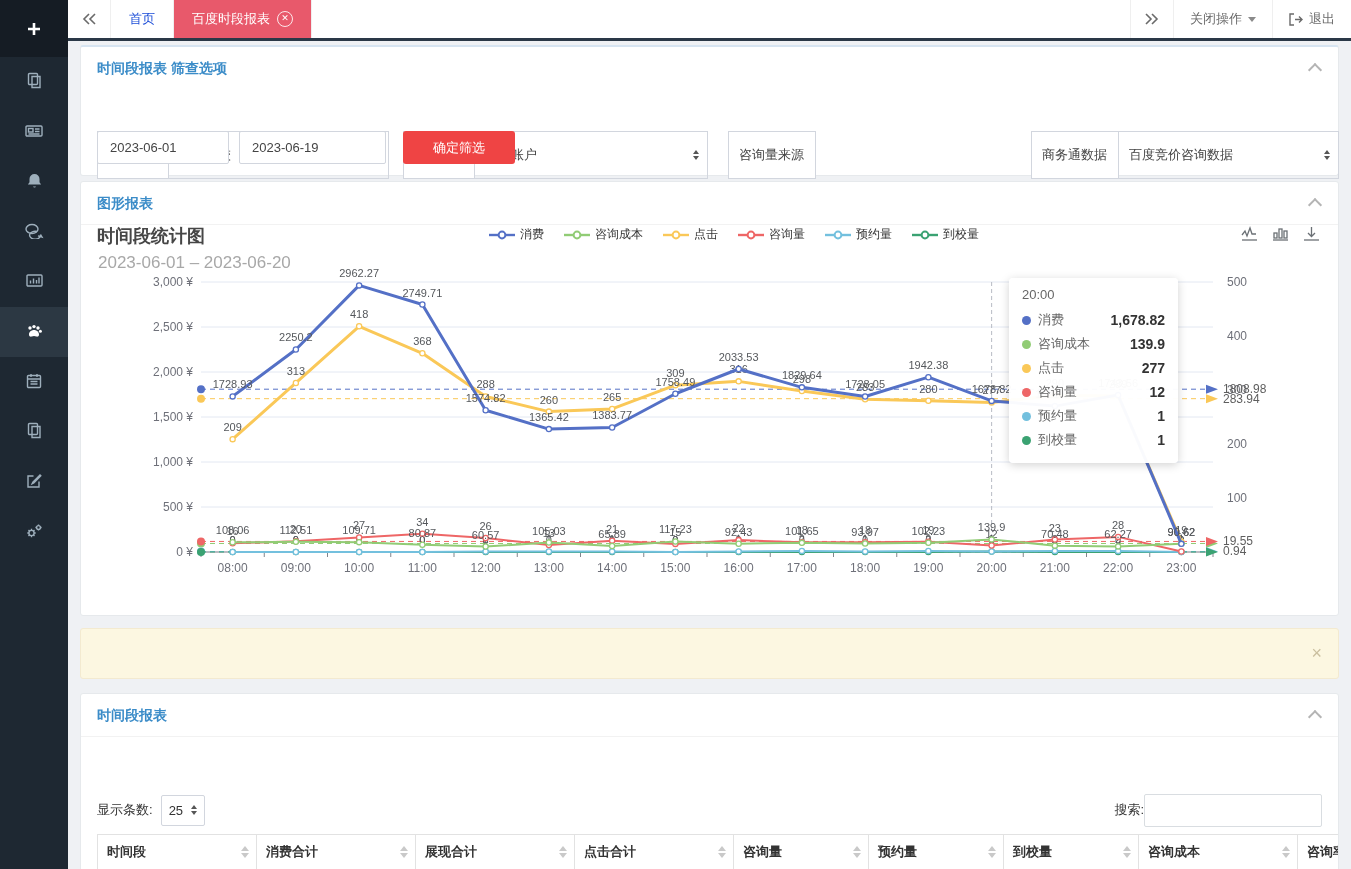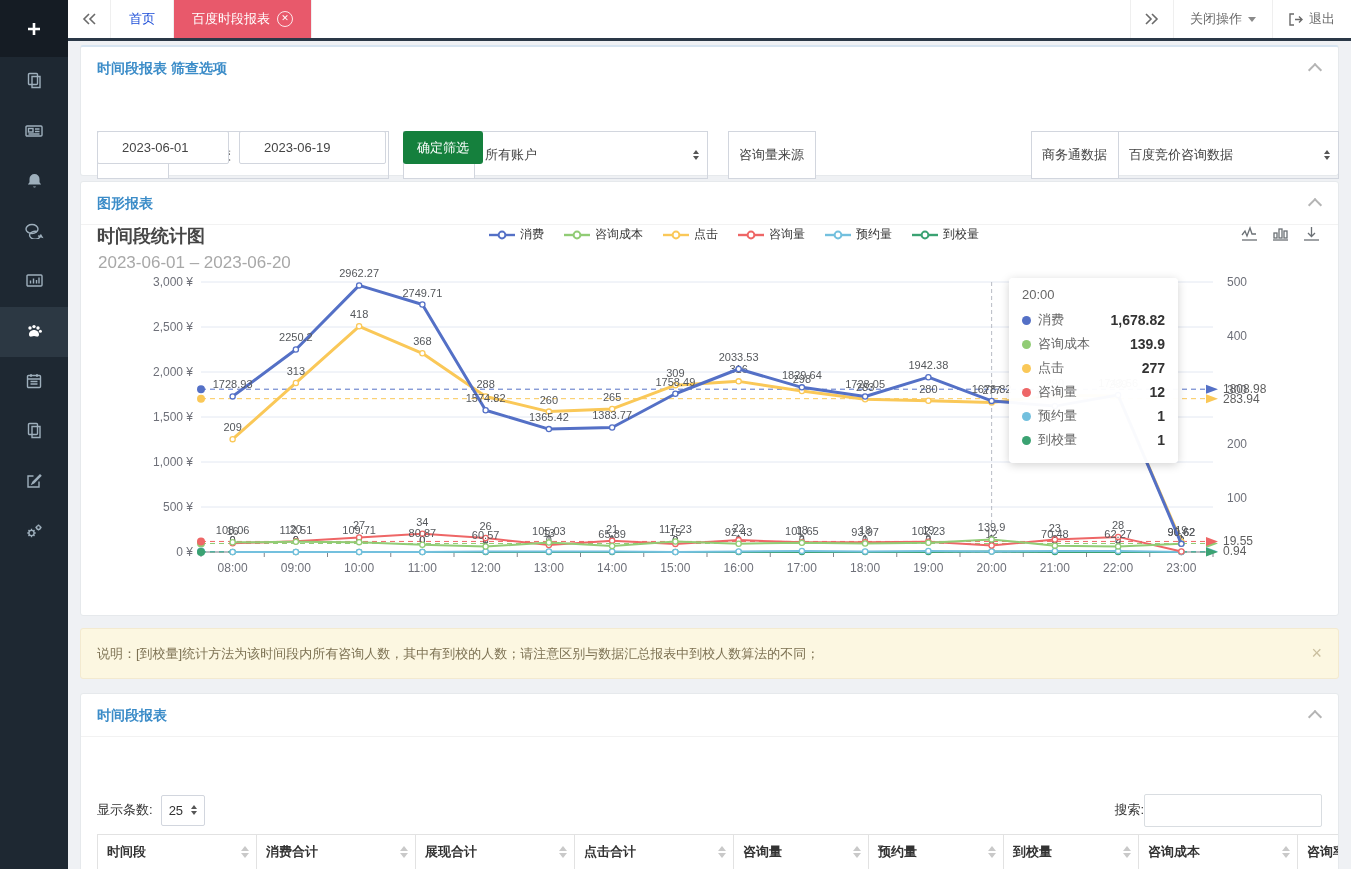--- a/index.html
+++ b/index.html
@@ -29,22 +29,22 @@
   #filter-panel{top:45px;height:131px;border-top:2px solid #d6e4f1;}
   .f-row{position:absolute;left:0;top:0;width:100%;}
   .fgroup{position:absolute;display:flex;height:48px;}
   .fgroup .flabel{border:1px solid #d2d6de;background:#fff;display:flex;align-items:center;padding:0 10px;white-space:nowrap;color:#444;}
   .fgroup .fselect{border:1px solid #d2d6de;margin-left:-1px;display:flex;align-items:center;padding:0 8px 0 10px;color:#444;cursor:pointer;}
   .fselect .grow{flex:1;}
   .updown{display:flex;flex-direction:column;gap:2px;margin-left:8px;}
   .updown i{width:0;height:0;border-left:3.5px solid transparent;border-right:3.5px solid transparent;display:block;}
   .updown .u{border-bottom:4.5px solid #555;}
   .updown .d{border-top:4.5px solid #555;}
-  .datebox{position:absolute;height:33px;border:1px solid #d2d6de;border-radius:2px;display:flex;align-items:center;padding:0 24px;box-sizing:border-box;color:#444;background:#fff;}
-  .btn-red{position:absolute;height:33px;background:#15803d;color:#fff;border:none;border-radius:3px;padding:0 14px;font-size:13px;cursor:pointer;font-family:inherit;}
+  .datebox{position:absolute;height:33px;border:1px solid #d2d6de;border-radius:2px;display:flex;align-items:center;padding:0 12px;box-sizing:border-box;color:#444;background:#fff;}
+  .btn-red{position:absolute;height:33px;background:#ef4444;color:#fff;border:none;border-radius:3px;padding:0 30px;font-size:13px;cursor:pointer;font-family:inherit;}
   
   #chart-panel{top:181px;height:435px;}
   #chart-panel .panel-hd{border-bottom:1px solid #f2f2f2;}
   .c-title{position:absolute;left:16px;top:42px;font-size:18px;font-weight:bold;color:#464646;}
   .c-sub{position:absolute;left:17px;top:71px;font-size:17px;color:#a8a8a8;}
   .legend{position:absolute;left:408px;top:44px;display:flex;gap:20px;align-items:center;}
   .lg-item{display:flex;align-items:center;gap:5px;color:#333;font-size:12px;cursor:pointer;}
   .toolbox{position:absolute;right:18px;top:44px;display:flex;gap:14px;}
   .toolbox svg{stroke:#6b7075;fill:none;stroke-width:1.3;cursor:pointer;}
   #chart-svg{position:absolute;left:0;top:79px;}
@@ -616,21 +616,20 @@
         <div class="tt-row">
           <span class="tt-dot" style="background:#3ba272"></span>
           <span>到校量</span>
           <span class="tt-val">1</span>
         </div>
       </div>
   </div>
 </div>
 
 <div class="panel" id="note-bar">
-  <span>说明：[到校量]统计方法为该时间段内所有咨询人数，其中有到校的人数；请注意区别与数据汇总报表中到校人数算法的不同；</span>
   <span class="note-x">×</span>
 </div>
 
 <div class="panel" id="table-panel">
   <div class="panel-hd" style="border-bottom:1px solid #f2f2f2;">
     <span>时间段报表</span>
     <span class="chev-up"></span>
   </div>
   <div class="tbl-ctrl">
     <div class="psize">

